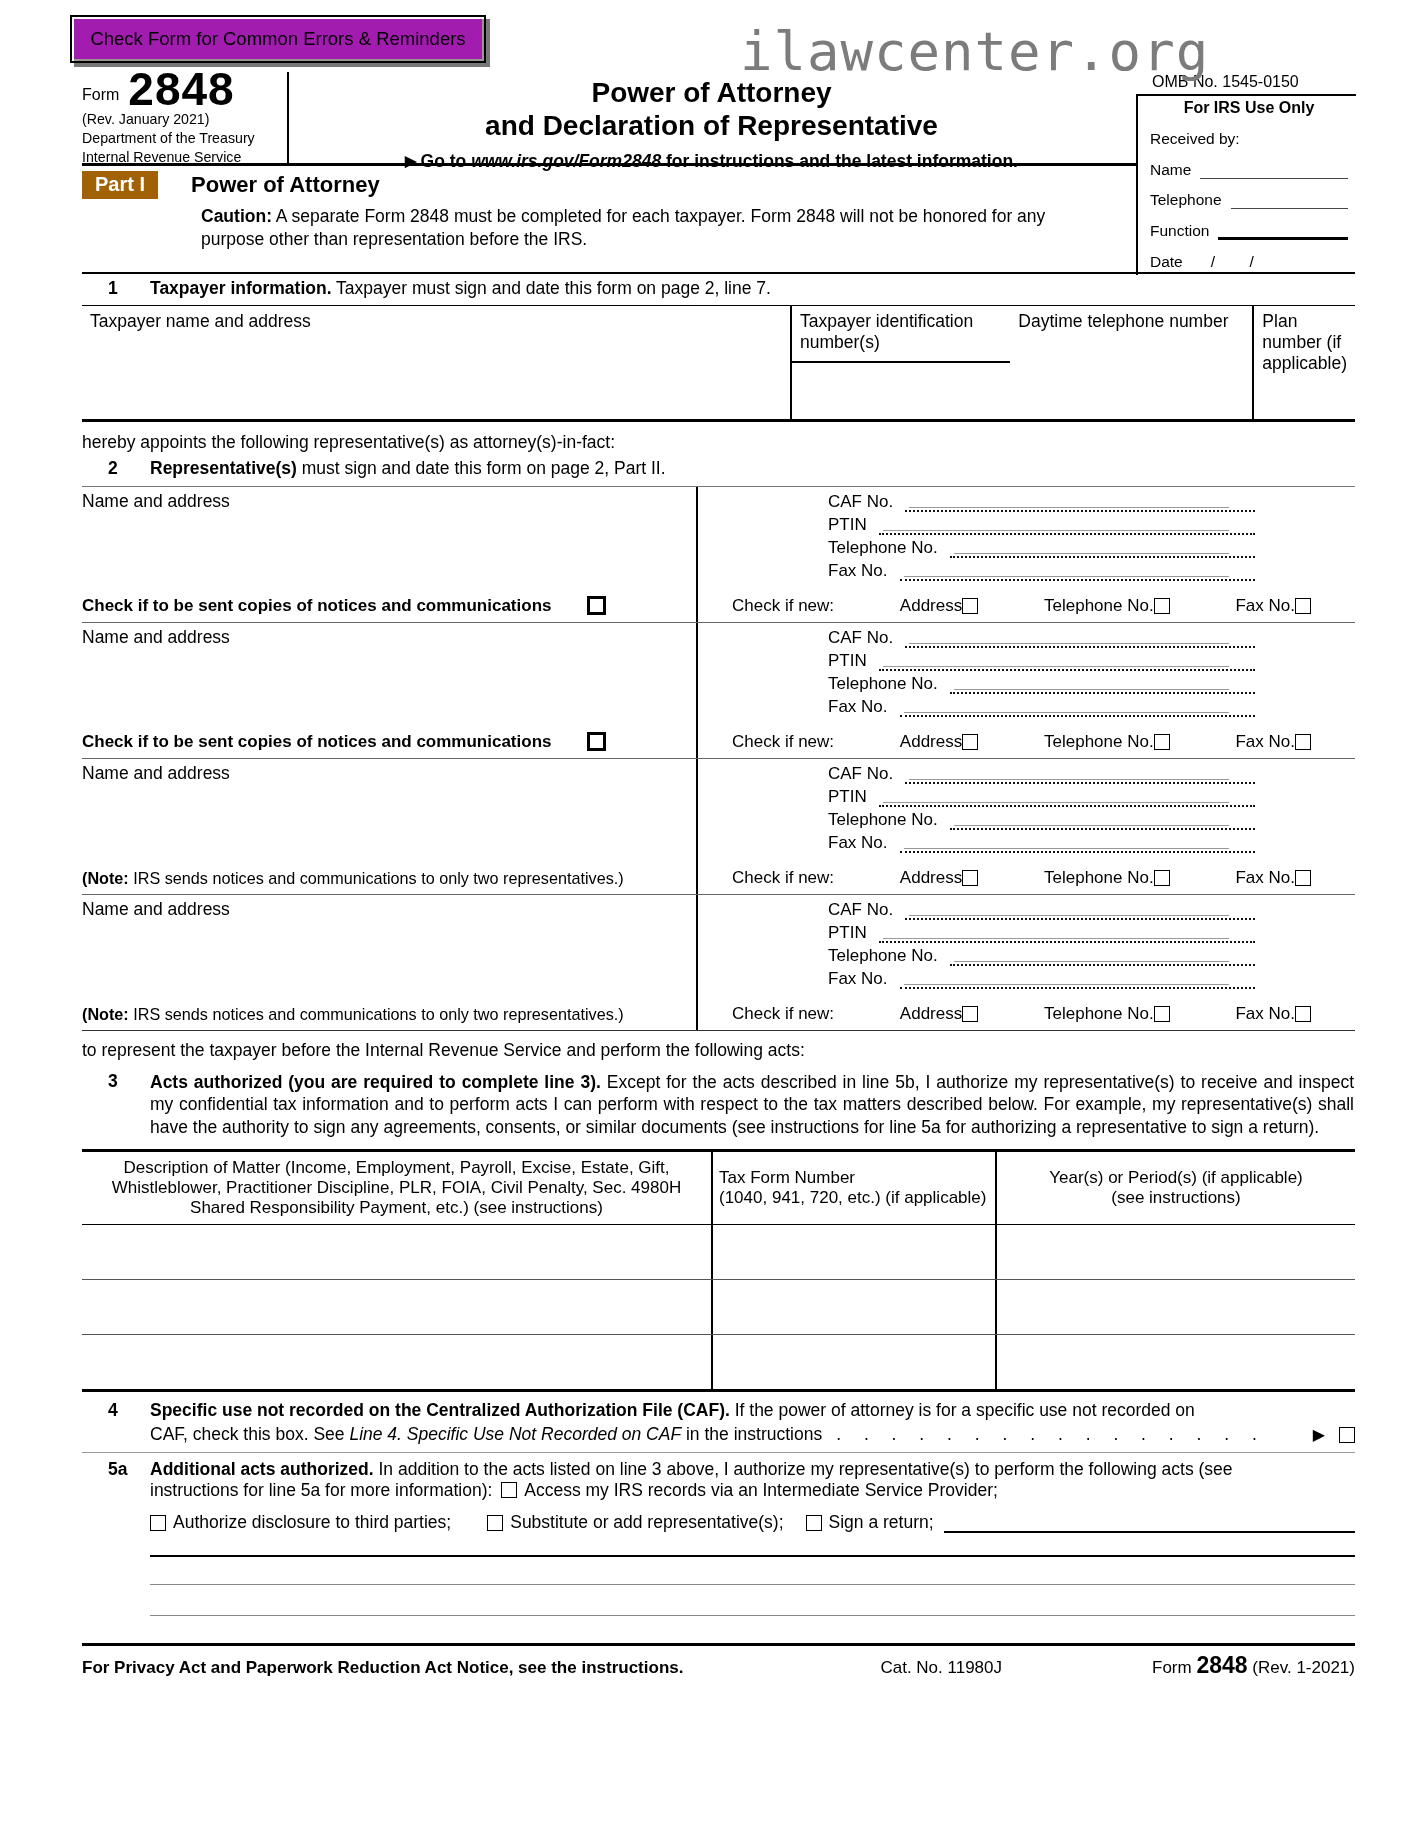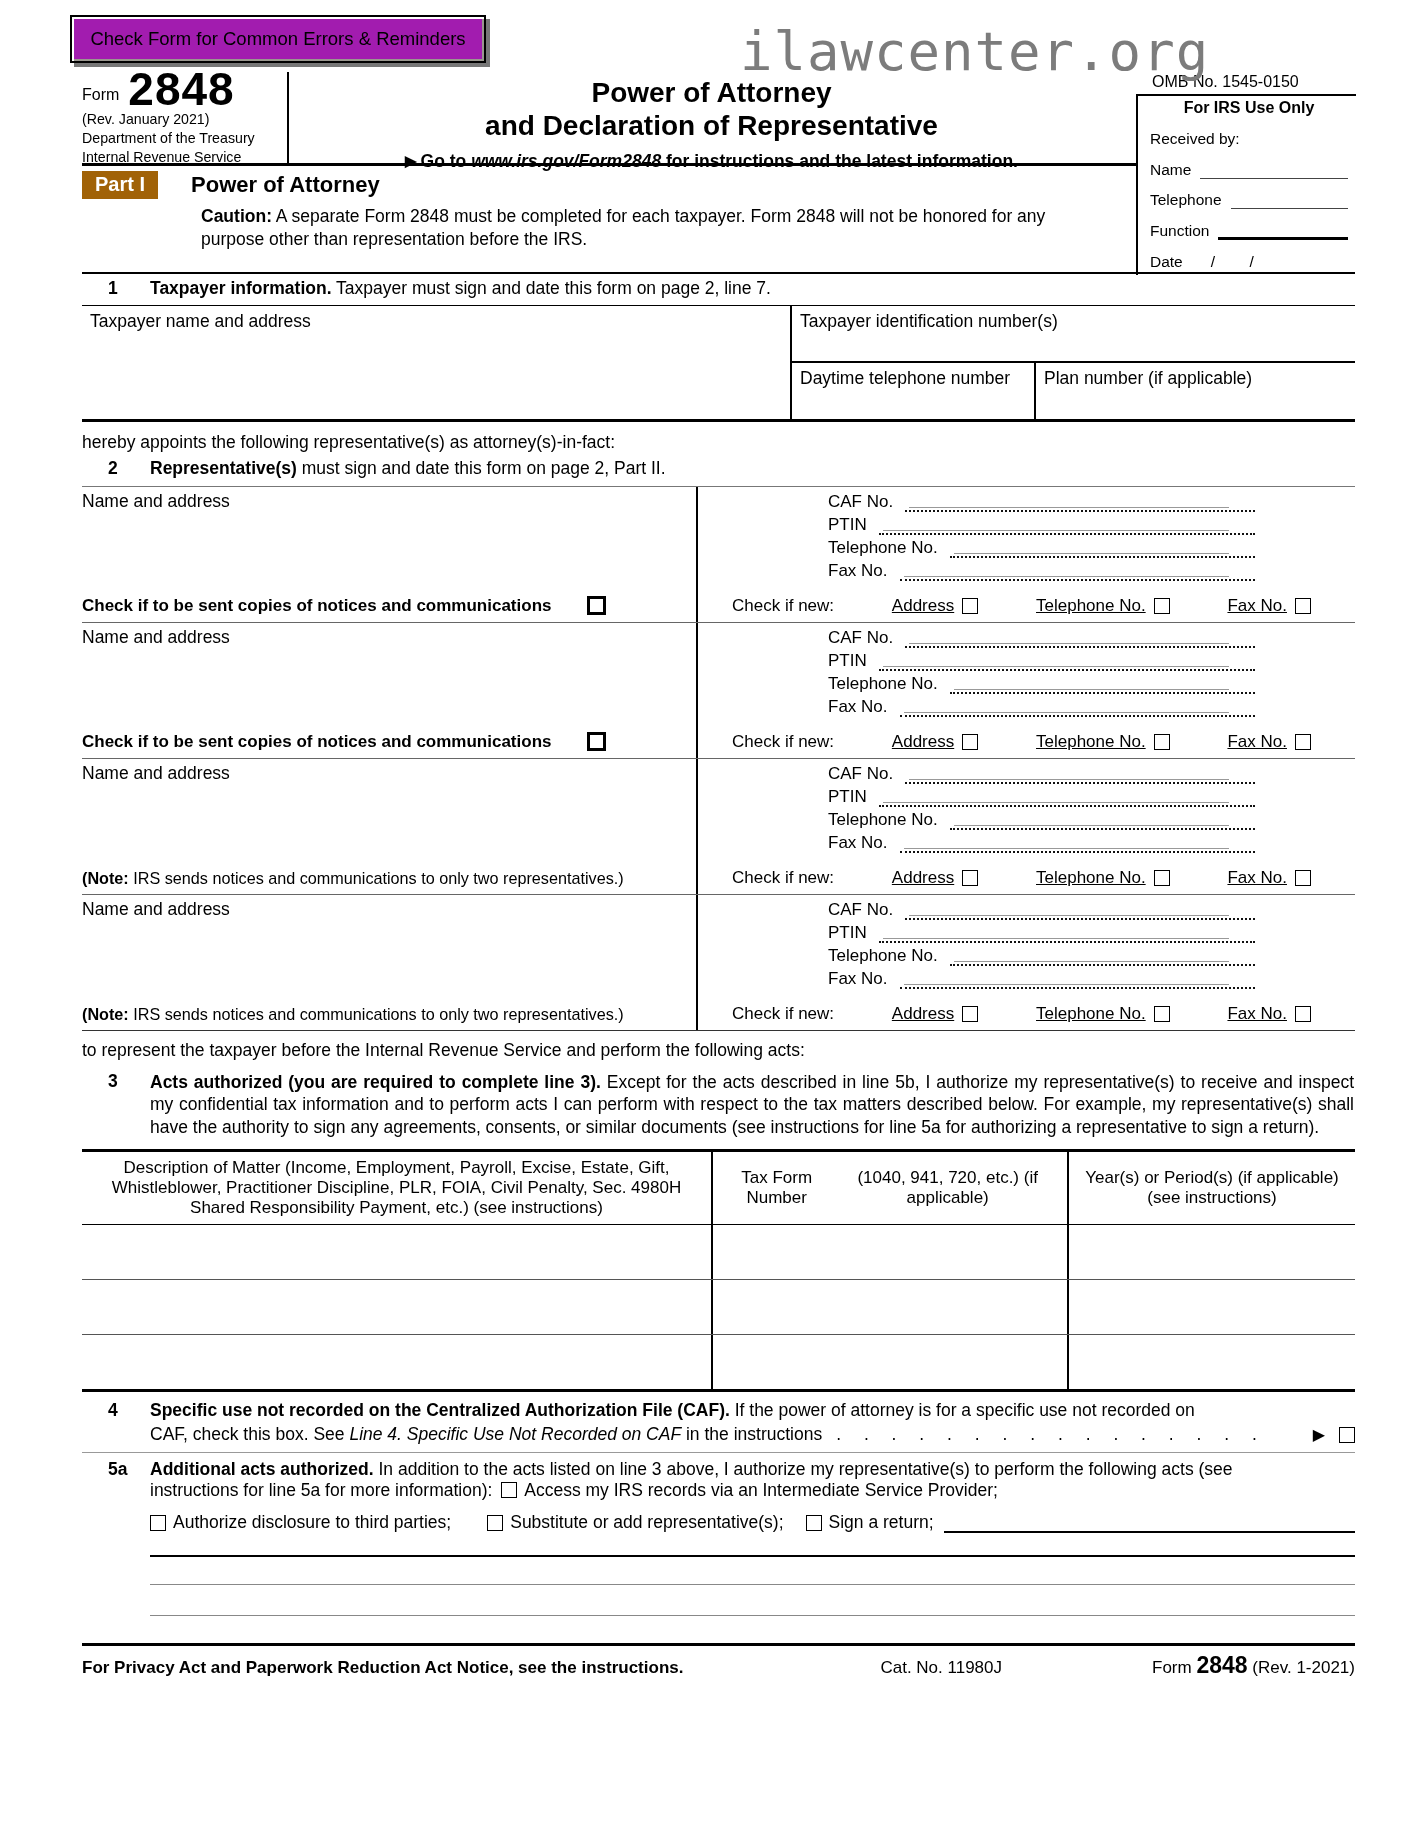--- a/index.html
+++ b/index.html
@@ -55,21 +55,21 @@
   
   .sec{display:flex;font-size:17.5px;}
   .sec .num{flex:0 0 68px;padding-left:26px;font-weight:bold;box-sizing:border-box;}
   .sec .body{flex:1;}
   .sec1{margin-top:21px;border-top:2px solid #000;border-bottom:1.5px solid #000;padding:4px 0 6px;}
   .sec2{margin-top:2px;border-bottom:1.5px solid #777;padding:3px 0 7px;}
 
   
   .tp-box{display:flex;height:113px;border-bottom:3px solid #000;font-size:17.5px;}
   .tp-left{width:710px;box-sizing:border-box;border-right:2px solid #000;padding:5px 8px;}
-  .tp-right{flex:1;display:flex;flex-direction:column;}
+  .tp-right{flex:1;display:flex;flex-direction:row;}
   .tp-tin{height:57px;box-sizing:border-box;border-bottom:2px solid #000;padding:5px 8px;}
   .tp-bottom{flex:1;display:flex;}
   .tp-phone{width:244px;box-sizing:border-box;border-right:2px solid #000;padding:5px 8px;}
   .tp-plan{flex:1;padding:5px 8px;}
 
   .hereby{margin-top:10px;font-size:17.5px;}
 
   
   .rep{display:flex;height:135px;border-bottom:1.5px solid #666;font-size:17px;}
   .rep.last{border-bottom:1.5px solid #333;}
@@ -79,34 +79,34 @@
   .rep-check-copies{display:flex;align-items:center;font-weight:bold;}
   .rep-note{font-size:16.2px;white-space:nowrap;}
   .rep-right{flex:1;display:flex;flex-direction:column;padding:2px 0 4px;}
   .fld{display:flex;align-items:flex-end;height:23px;padding:0 100px 0 130px;}
   .fld .lbl{white-space:nowrap;margin-right:12px;}
   .fl{flex:1;position:relative;height:16px;}
   .fl::before{content:"";position:absolute;left:4px;right:26px;bottom:4px;border-top:1.5px solid #999;}
   .fl::after{content:"";position:absolute;left:0;right:0;bottom:0;border-top:2.5px dotted #111;}
   .check-new{margin-top:auto;display:flex;align-items:center;justify-content:space-between;
              padding:0 44px 0 34px;height:23px;}
-  .cn-item{display:flex;align-items:center;gap:8px;white-space:nowrap;text-decoration:underline;}
+  .cn-item{display:flex;align-items:center;gap:0;white-space:nowrap;}
 
   .cb{display:inline-block;width:16px;height:16px;border:1.5px solid #000;background:#fff;flex:none;box-sizing:border-box;}
   .cbb{width:19px;height:19px;border:3px solid #000;margin-left:36px;}
 
   .to-represent{margin-top:9px;font-size:17.5px;}
   .sec3{margin-top:10px;}
   .sec3 .body{text-align:justify;line-height:1.31;padding-right:1px;}
 
   
   .mtable{margin-top:10px;border-top:3px solid #000;border-bottom:3px solid #000;font-size:17px;}
   .mt-head{display:flex;border-bottom:1.5px solid #000;}
   .mt-c1{width:629px;box-sizing:border-box;padding:6px 8px;display:flex;align-items:center;justify-content:center;text-align:center;}
-  .mt-c2{width:356px;box-sizing:border-box;border-left:2px solid #000;padding:6px 6px;display:flex;flex-direction:row;align-items:center;justify-content:center;text-align:center;}
+  .mt-c2{width:284px;box-sizing:border-box;border-left:2px solid #000;padding:6px 6px;display:flex;flex-direction:column;align-items:flex-start;justify-content:center;text-align:center;}
   .mt-c3{flex:1;border-left:2px solid #000;padding:6px 6px;display:flex;flex-direction:column;align-items:center;justify-content:center;text-align:center;}
   .mt-row{display:flex;height:54px;border-bottom:1.5px solid #555;}
   .mt-row:last-child{border-bottom:none;}
   .mt-row .mt-c2,.mt-row .mt-c3{padding:0;}
 
   
   .sec4{margin-top:8px;border-bottom:1.5px solid #999;padding-bottom:7px;}
   .sec4 .line2{display:flex;align-items:center;margin-top:3px;}
   .dots{flex:1;overflow:hidden;white-space:nowrap;word-spacing:18px;padding-left:14px;}
   .sec4 .arrow{margin:0 14px 0 10px;font-size:16px;}

